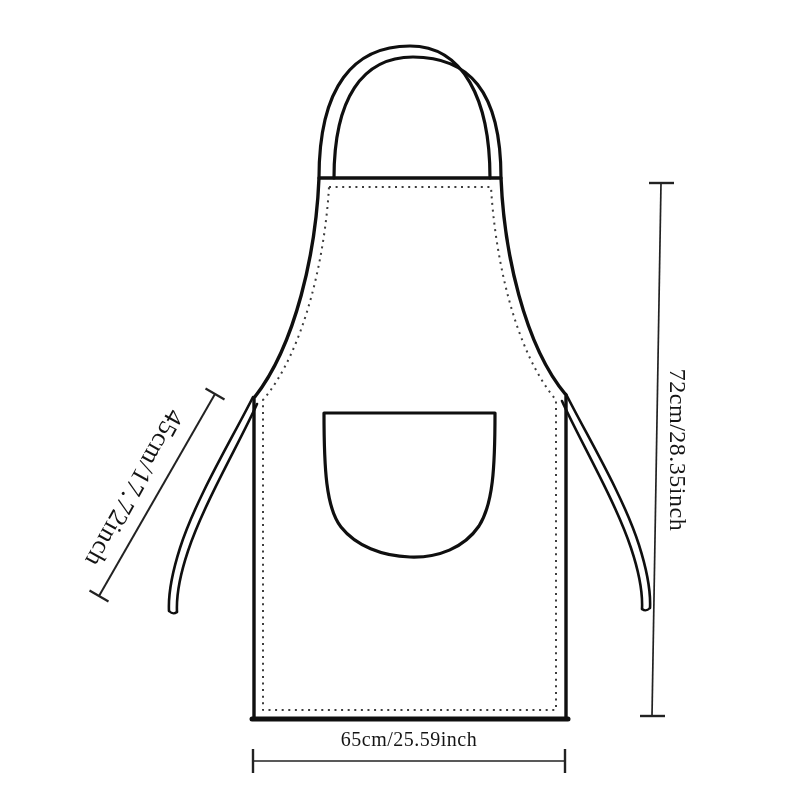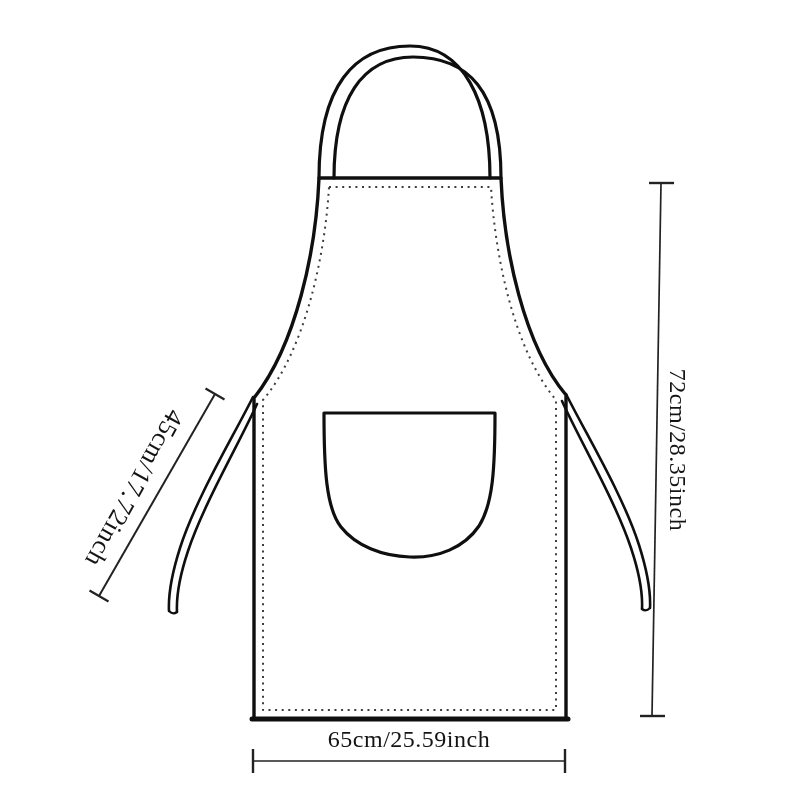--- a/index.html
+++ b/index.html
@@ -35,21 +35,21 @@
   }
   .dim-label.height {
     left: 678px;
     top: 450px;
     font-size: 24px;
     transform: translate(-50%, -50%) rotate(90deg);
   }
   .dim-label.width {
     left: 409px;
     top: 739px;
-    font-size: 24px;
+    font-size: 20px;
     transform: translate(-50%, -50%);
   }
 </style>
 </head>
 <body>
 
 <div class="stage">
 
   <svg class="drawing" width="800" height="800" viewBox="0 0 800 800">
 

